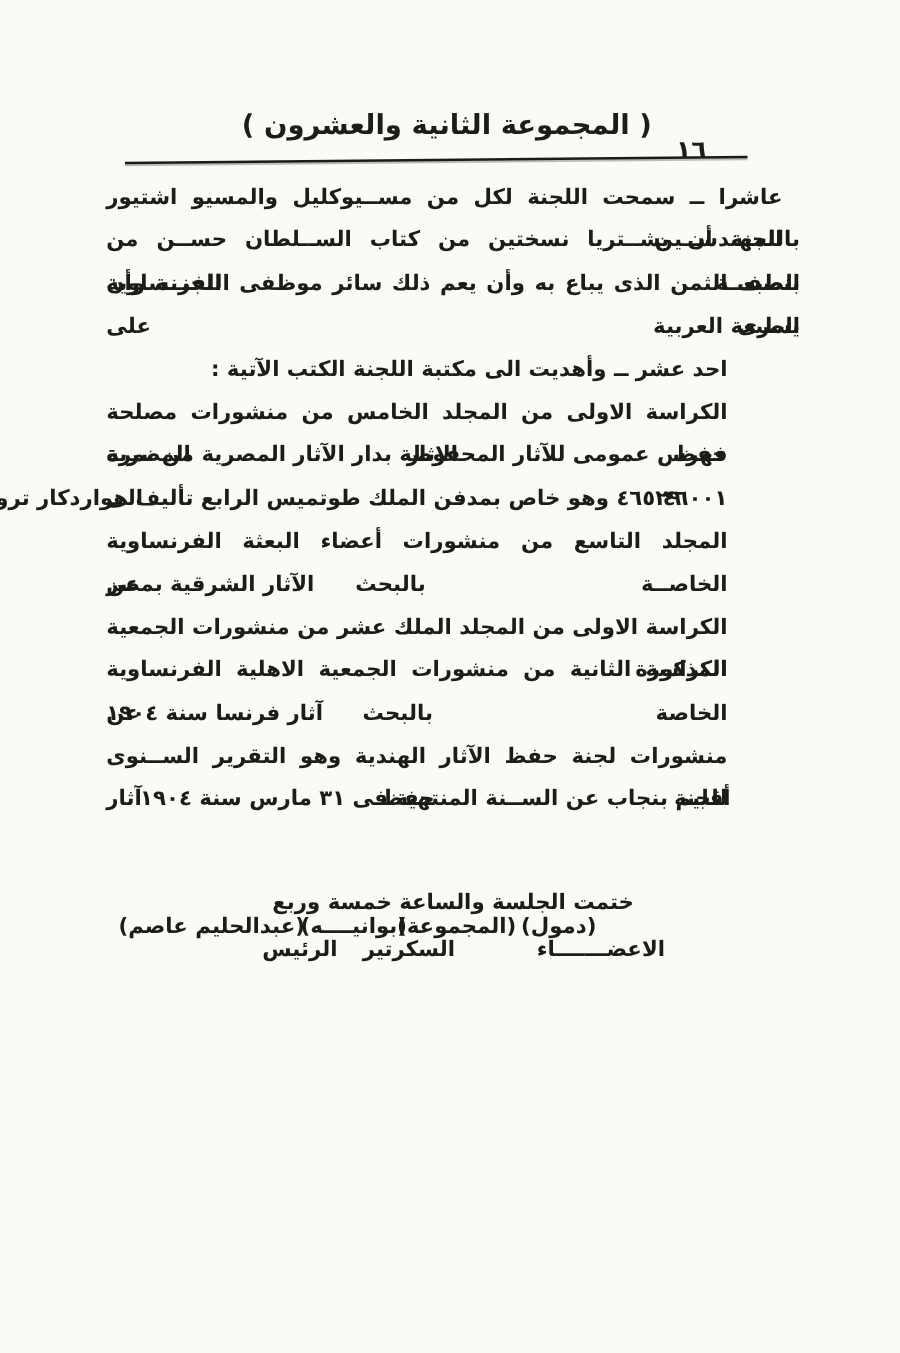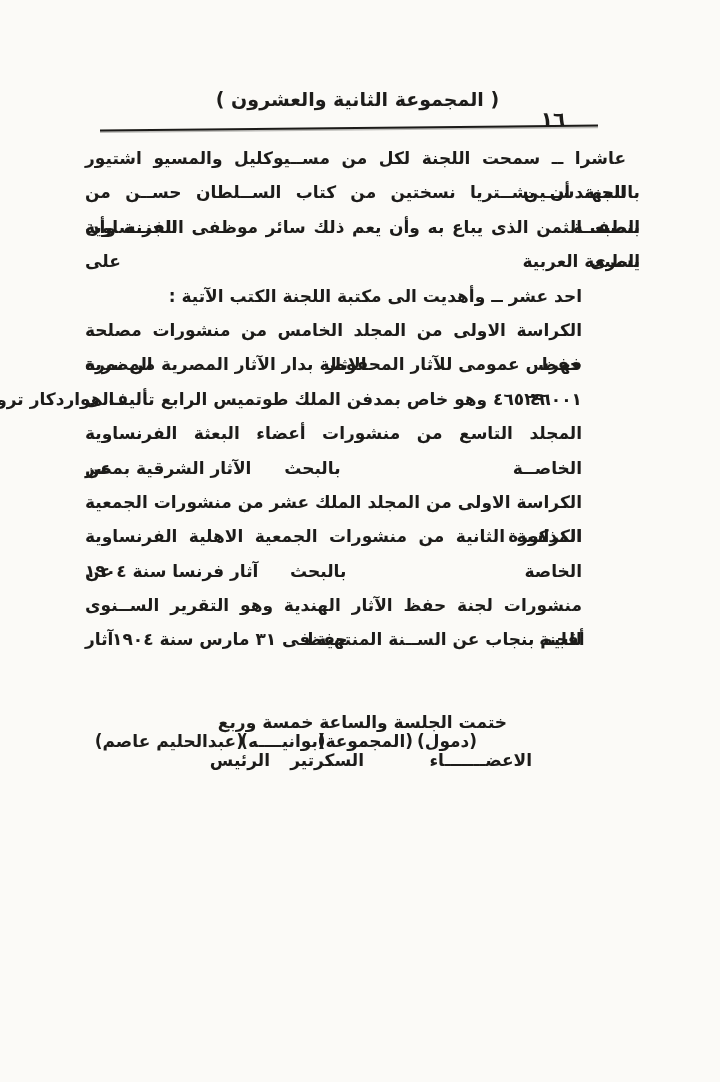--- a/index.html
+++ b/index.html
@@ -9,21 +9,21 @@
     font-family:"DejaVu Sans",sans-serif;
     color:#1d1c1a;
     overflow:hidden;
     position:relative;
   }
   .page{position:absolute;inset:0;}
   
   .hdr-title{
     position:absolute;top:88px;left:85px;width:545px;
     direction:rtl;text-align:center;
-    font-size:19px;font-weight:bold;letter-spacing:.2px;
+    font-size:22px;font-weight:bold;letter-spacing:.2px;
     white-space:nowrap;
   }
   .hdr-page-num{
     position:absolute;top:107px;left:533px;width:40px;
     direction:rtl;text-align:center;
     font-size:20px;font-weight:bold;
   }
   .hdr-rule{
     position:absolute;top:127px;left:100px;width:498px;height:2.4px;
     background:#1c1b19;

